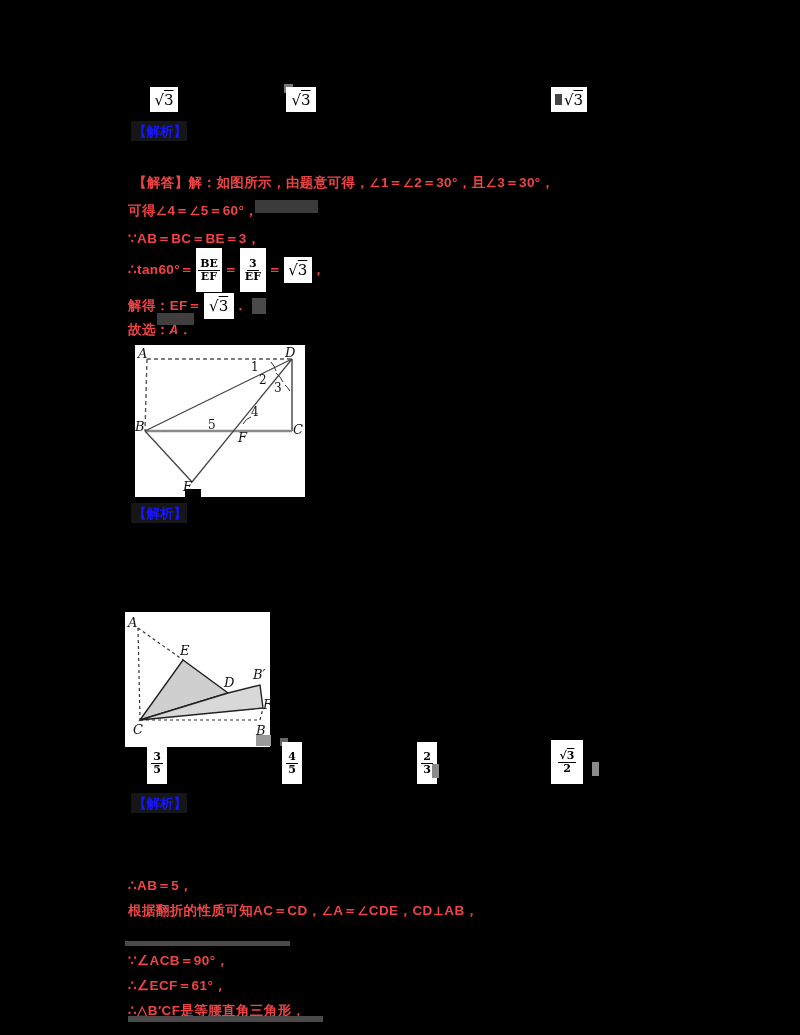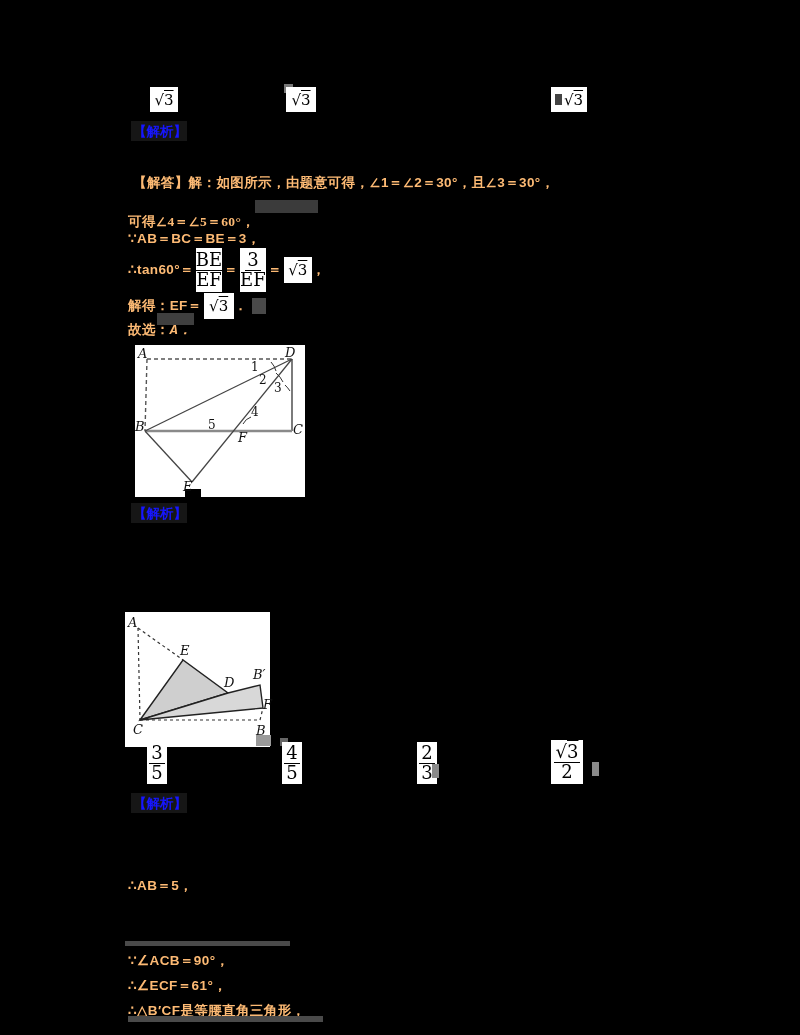--- a/index.html
+++ b/index.html
@@ -1,28 +1,28 @@
 <!DOCTYPE html>
 <html><head>
 <meta charset="utf-8">
 <style>
   html,body{margin:0;padding:0;background:#000;}
   #page{position:relative;width:800px;height:1035px;background:#000;overflow:hidden;
         font-family:"Liberation Sans",sans-serif;}
   .abs{position:absolute;}
   
-  .red{color:#fdba74;font-weight:700;font-size:13.5px;letter-spacing:0.4px;white-space:nowrap;}
+  .red{color:#ef4444;font-weight:700;font-size:13.5px;letter-spacing:0.4px;white-space:nowrap;}
   
   .bluelink{color:#1616ff;font-weight:700;font-size:13.5px;white-space:nowrap;}
   .linkbg{background:#161616;width:56px;height:20px;}
   
   .mathpatch{background:#fff;color:#000;font-family:"DejaVu Serif",serif;
              display:flex;align-items:center;justify-content:center;font-size:15px;}
   .ovl{text-decoration:overline;}
-  .frac{display:inline-flex;flex-direction:column;align-items:center;line-height:1.05;font-size:18px;}
+  .frac{display:inline-flex;flex-direction:column;align-items:center;line-height:1.05;font-size:11px;font-weight:bold;}
   .frac .num{border-bottom:1px solid #000;padding:0 2px;}
   .frac .den{padding:0 2px;}
   .fracrow{display:flex;align-items:center;}
   
   .grey{background:#4a4a4a;}
   
   .figbox{background:#fff;}
   .figlabel{position:absolute;color:#111;font-family:"DejaVu Serif",serif;
             font-style:italic;font-size:13px;line-height:1;}
   .fignum{position:absolute;color:#111;font-family:"DejaVu Serif",serif;
@@ -45,21 +45,21 @@
   <div class="abs mathpatch" style="left:551px;top:87px;width:36px;height:25px;">
     <span style="display:inline-block;width:7px;height:11px;background:#444;margin-right:2px;"></span>
     <span>√</span>
       <span class="ovl">3</span>
   </div>
 
   <div class="abs linkbg" style="left:131px;top:121px;"></div>
   <div class="abs bluelink" style="left:133px;top:123px;">【解析】</div>
 
   <div class="abs red" style="left:133px;top:174px;">【解答】解：如图所示，由题意可得，∠1＝∠2＝30°，且∠3＝30°，</div>
-  <div class="abs red" style="left:128px;top:213px;font-family:Liberation Serif, serif;">可得∠4＝∠5＝60°，</div>
+  <div class="abs red" style="left:128px;top:202px;">可得∠4＝∠5＝60°，</div>
   <div class="abs grey" style="left:255px;top:200px;width:63px;height:13px;background:#3b3b3b;"></div>
   <div class="abs red" style="left:128px;top:230px;">∵AB＝BC＝BE＝3，</div>
 
   <div class="abs fracrow" style="left:128px;top:247px;height:46px;">
     <span class="red">∴tan60°＝</span>
     <span class="mathpatch" style="width:26px;height:44px;margin-left:2px;">
       <span class="frac">
           <span class="num">BE</span>
           <span class="den">EF</span>
         </span>
@@ -177,19 +177,20 @@
       <span class="num"><span>√</span><span class="ovl">3</span></span>
       <span class="den">2</span>
     </span>
   </div>
   <div class="abs grey" style="left:592px;top:762px;width:7px;height:14px;background:#8a8a8a;"></div>
 
   <div class="abs linkbg" style="left:131px;top:793px;"></div>
   <div class="abs bluelink" style="left:133px;top:795px;">【解析】</div>
 
   <div class="abs red" style="left:128px;top:877px;">∴AB＝5，</div>
+  <div class="abs red" style="left:128px;top:902px;">根据翻折的性质可知AC＝CD，∠A＝∠CDE，CD⊥AB，</div>
   <div class="abs grey" style="left:125px;top:941px;width:165px;height:5px;"></div>
   <div class="abs red" style="left:128px;top:952px;">∵∠ACB＝90°，</div>
   <div class="abs red" style="left:128px;top:977px;">∴∠ECF＝61°，</div>
   <div class="abs red" style="left:128px;top:1002px;">∴△B′CF是等腰直角三角形，</div>
   <div class="abs grey" style="left:128px;top:1016px;width:195px;height:6px;"></div>
 
 </div>
 
 </body></html>

